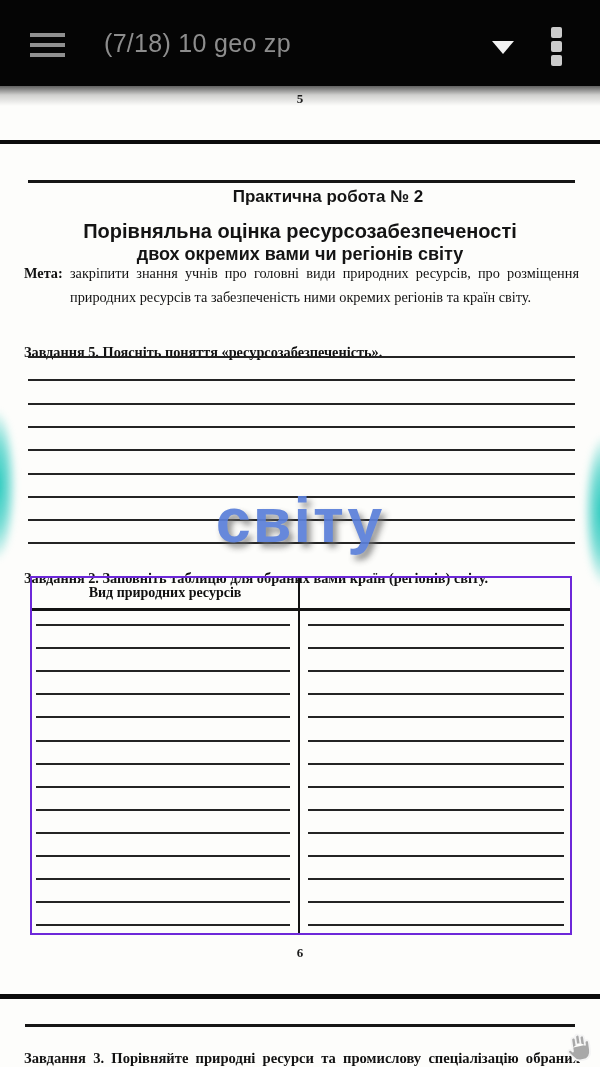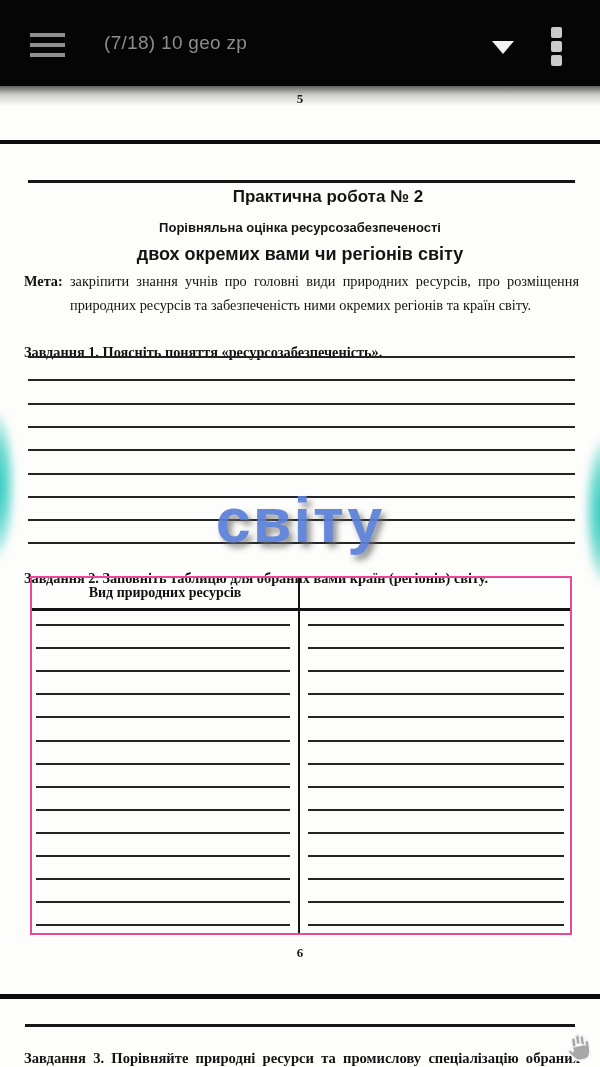--- a/index.html
+++ b/index.html
@@ -4,21 +4,21 @@
 <style>
   html,body{margin:0;padding:0;background:#e8e8e8;}
   .screen{position:relative;width:600px;height:1067px;background:#fdfdfb;overflow:hidden;
           font-family:"Liberation Serif",serif;color:#161616;}
 
   
   .appbar{position:absolute;left:0;top:0;width:600px;height:86px;background:#050505;}
   .hamburger{position:absolute;left:30px;top:33px;width:35px;height:24px;cursor:pointer;}
   .hamburger span{display:block;height:4px;background:#909090;margin-bottom:6px;}
   .appbar-title{position:absolute;left:104px;top:0;height:86px;line-height:86px;
-                font-family:"Liberation Sans",sans-serif;font-size:19px;color:#8d8d8d;letter-spacing:.3px;}
+                font-family:"Liberation Sans",sans-serif;font-size:25px;color:#8d8d8d;letter-spacing:.3px;}
   .caret{position:absolute;left:492px;top:41px;width:0;height:0;
          border-left:11px solid transparent;border-right:11px solid transparent;
          border-top:13px solid #f2f2f2;cursor:pointer;}
   .overflow{position:absolute;left:551px;top:27px;cursor:pointer;}
   .overflow i{display:block;width:11px;height:11px;background:#cbcbcb;border-radius:2px;margin-bottom:3px;}
   .bar-shadow{position:absolute;left:0;top:86px;width:600px;height:20px;
               background:linear-gradient(to bottom,rgba(0,0,0,.62),rgba(0,0,0,.18) 45%,rgba(0,0,0,0));}
 
   
   .pagenum{position:absolute;left:0;width:600px;text-align:center;font-weight:bold;font-size:13px;color:#1c1c1c;}
@@ -26,42 +26,42 @@
   .pn-cur{top:945px;}
   .psep{position:absolute;left:0;width:600px;background:#0c0c0c;}
   .psep1{top:140px;height:4px;}
   .psep2{top:994px;height:5px;}
   .hrule{position:absolute;background:#161616;}
 
   
   .h1,.h2{position:absolute;left:0;width:600px;text-align:center;
           font-family:"Liberation Sans",sans-serif;font-weight:bold;color:#141414;}
   .h1{top:187px;font-size:17px;padding-left:28px;}
-  .h2a{top:220px;font-size:13px;}
+  .h2a{top:220px;font-size:20px;}
   .h2b{top:244px;font-size:18px;}
   .para{position:absolute;left:24px;width:555px;box-sizing:border-box;font-size:14.3px;
         line-height:23.2px;text-align:justify;color:#121212;}
-  .meta{top:256px;padding-left:46px;text-indent:-46px;}
+  .meta{top:248px;padding-left:46px;text-indent:-46px;}
   .equip{top:303px;}
   .task1{top:327px;font-weight:bold;}
   .task2{top:553px;font-weight:bold;}
   .blabel{font-weight:bold;}
   .rline{position:absolute;height:2px;background:#242424;}
 
   
   .watermark{position:absolute;left:0;top:484px;width:600px;text-align:center;z-index:6;
              font-family:"Liberation Sans",sans-serif;font-weight:bold;font-size:63px;letter-spacing:2px;
              color:#5b80d9;opacity:.93;text-shadow:4px 5px 6px rgba(105,105,105,.8);}
   .glow{position:absolute;width:38px;height:150px;border-radius:50%;filter:blur(3px);z-index:7;
         background:radial-gradient(ellipse at center,rgba(18,195,183,.95) 0%,rgba(18,195,183,.55) 42%,rgba(18,195,183,0) 72%);}
   .glow-left{left:-22px;top:410px;}
   .glow-right{left:584px;top:436px;}
 
   
-  .restable{position:absolute;left:30px;top:576px;width:538px;height:355px;border:2px solid #ec4899;background:transparent;}
+  .restable{position:absolute;left:30px;top:576px;width:538px;height:355px;border:2px solid #6d28d9;background:transparent;}
   .thead-row{display:flex;height:30px;border-bottom:3px solid #131313;}
   .th{font-weight:bold;font-size:14px;text-align:center;padding-top:7px;color:#101010;}
   .th1{width:266px;}
   .th2{flex:1;}
   .vdiv{position:absolute;left:266px;top:0;bottom:0;width:2px;background:#131313;}
 
   
   .task3{top:1032px;font-weight:bold;font-size:14.6px;line-height:22.5px;width:556px;}
   .hand{position:absolute;left:560px;top:1029px;width:36px;height:36px;z-index:8;cursor:grab;
         transform:rotate(-8deg);}
@@ -91,21 +91,21 @@
   <div class="psep psep1"></div>
 
   <div class="hrule" style="left:28px;top:180px;width:547px;height:3px"></div>
   <div class="h1">Практична робота № 2</div>
   <div class="h2 h2a">Порівняльна оцінка ресурсозабезпеченості</div>
   <div class="h2 h2b">двох окремих вами чи регіонів світу</div>
 
   <p class="para meta"><span class="blabel">Мета:</span><span> закріпити знання учнів про головні види природних ресурсів, про розміщення природних ресурсів та забезпеченість ними окремих регіонів та країн світу.</span></p>
 
 
-  <p class="para task1"><span>Завдання 1.</span><span> Поясніть поняття «ресурсозабезпеченість».</span></p>
+  <p class="para task1"><span>Завдання 5.</span><span> Поясніть поняття «ресурсозабезпеченість».</span></p>
 
   <div id="task1-lines"></div>
 
   <div class="watermark" style="color: rgb(91, 128, 217);">світу</div>
   <div class="glow glow-left"></div>
   <div class="glow glow-right"></div>
 
   <p class="para task2"><span>Завдання 2.</span><span> Заповніть таблицю для обраних вами країн (регіонів) світу.</span></p>
 
   <div class="restable" id="res-table">

